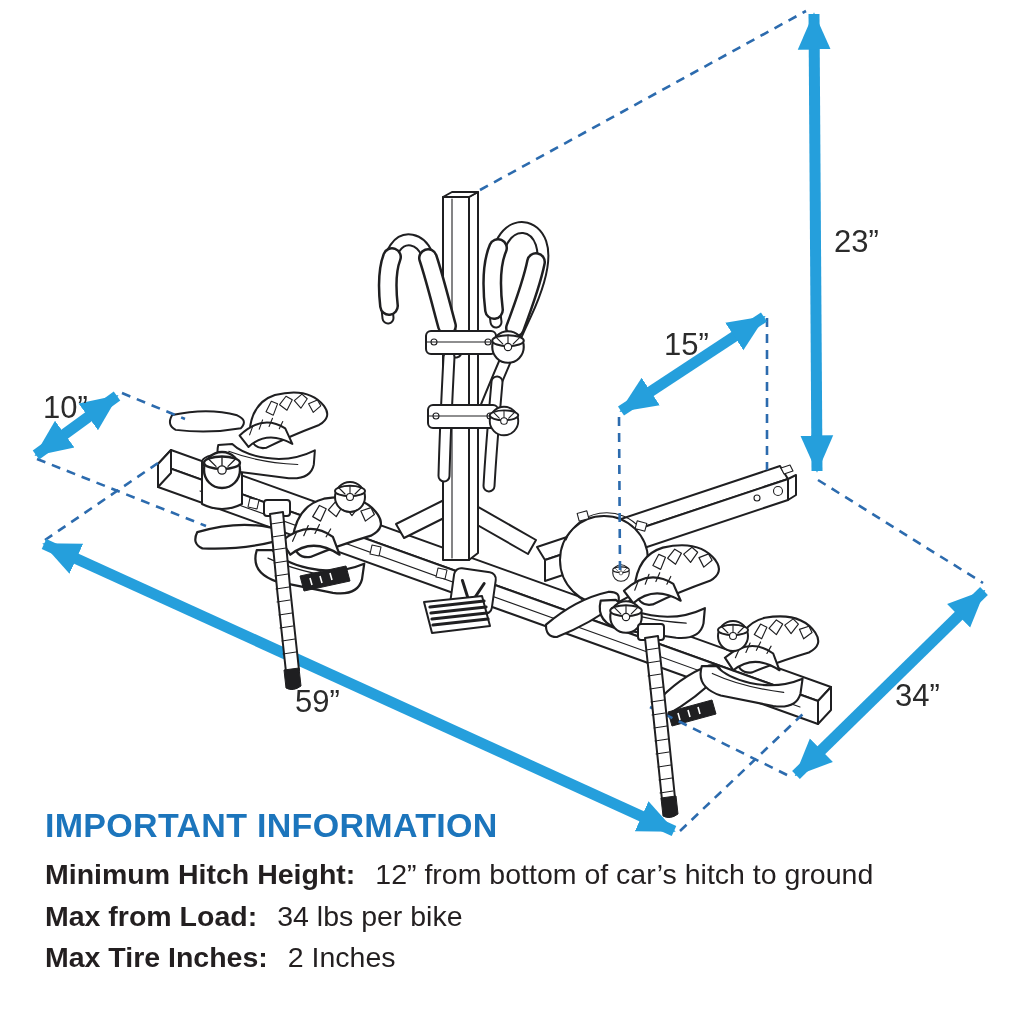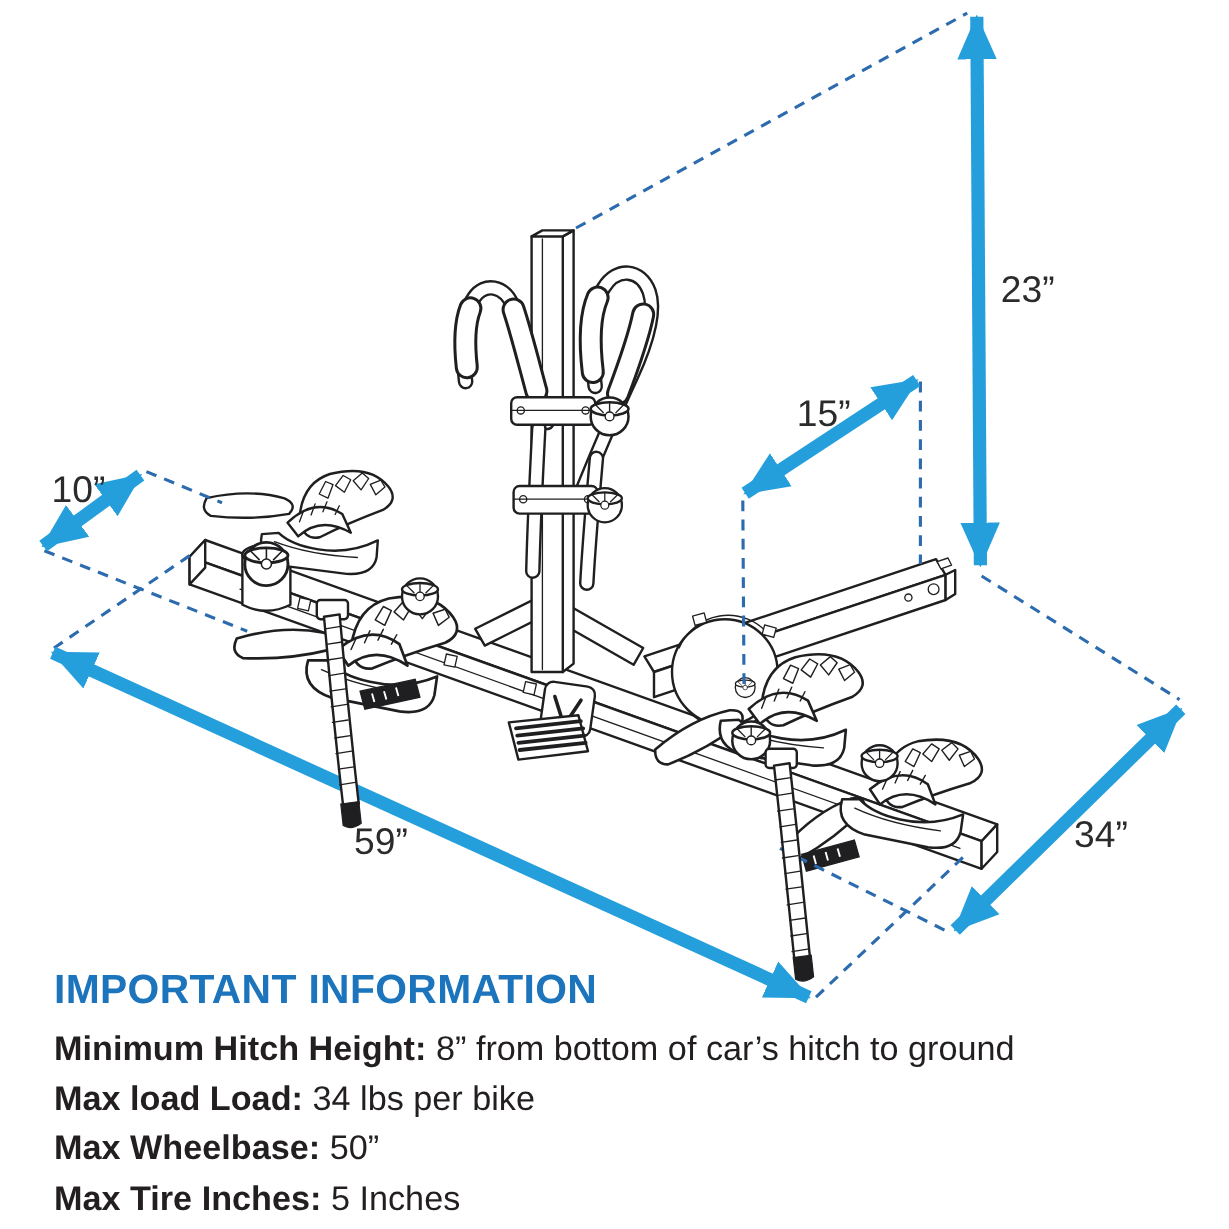--- a/index.html
+++ b/index.html
@@ -27,21 +27,21 @@
   
   .guide{fill:none;stroke:var(--guide_blue);stroke-width:2.6;stroke-dasharray:9 7}
   .arrow{stroke:var(--arrow_blue);stroke-width:11;fill:none}
   .ab{fill:var(--arrow_blue)}
   .dimlab{font-family:"Liberation Sans",sans-serif;font-size:31px;font-weight:500;fill:#2b2b2b}
 
   
   .info{position:absolute;left:45px;top:806px;width:960px}
   .info h2{margin:0 0 9px 0;font-size:34px;font-weight:700;color:var(--heading_blue);letter-spacing:.3px}
   .info .row{font-size:28.5px;line-height:41.5px;color:var(--text_dark);white-space:nowrap}
-  .info .lbl{font-weight:700;margin-right:8px}
+  .info .lbl{font-weight:700;margin-right:20px}
 </style>
 </head>
 <body>
 
 <div class="canvas">
 
 <svg width="1024" height="1024" viewBox="0 0 1024 1024">
   <defs>
     <marker id="ah" viewBox="0 0 10 10" refX="9.5" refY="5" markerWidth="3.4" markerHeight="3.4" orient="auto-start-reverse" markerUnits="strokeWidth">
       <path class="ab" d="M0,0.6 L10,5 L0,9.4 Z"></path>
@@ -233,25 +233,22 @@
     <path class="ln thin" d="M646,650 L659,648 M647,663 L660,661 M648,676 L661,674 M650,689 L663,687 M651,702 L664,700
                              M652,715 L665,713 M654,728 L667,726 M655,741 L668,739 M656,754 L669,752 M658,767 L671,765
                              M659,780 L672,778 M660,793 L673,791"></path>
     <path class="dark" d="M661,798 L676,796 L678,814 Q670,820 663,816 Z"></path>
   </g>
 </svg>
 
   <div class="info">
     <h2>IMPORTANT INFORMATION</h2>
     <div class="row">
-      <span class="lbl">Minimum Hitch Height:</span><span class="val">8” from bottom of car’s hitch to ground</span>
+      <span class="lbl">Minimum Hitch Height:</span><span class="val">12” from bottom of car’s hitch to ground</span>
     </div>
     <div class="row">
-      <span class="lbl">Max load Load:</span><span class="val">34 lbs per bike</span>
+      <span class="lbl">Max from Load:</span><span class="val">34 lbs per bike</span>
     </div>
     <div class="row">
-      <span class="lbl">Max Wheelbase:</span><span class="val">50”</span>
-    </div>
-    <div class="row">
-      <span class="lbl">Max Tire Inches:</span><span class="val">5 Inches</span>
+      <span class="lbl">Max Tire Inches:</span><span class="val">2 Inches</span>
     </div>
   </div>
 </div>
 
 </body></html>

